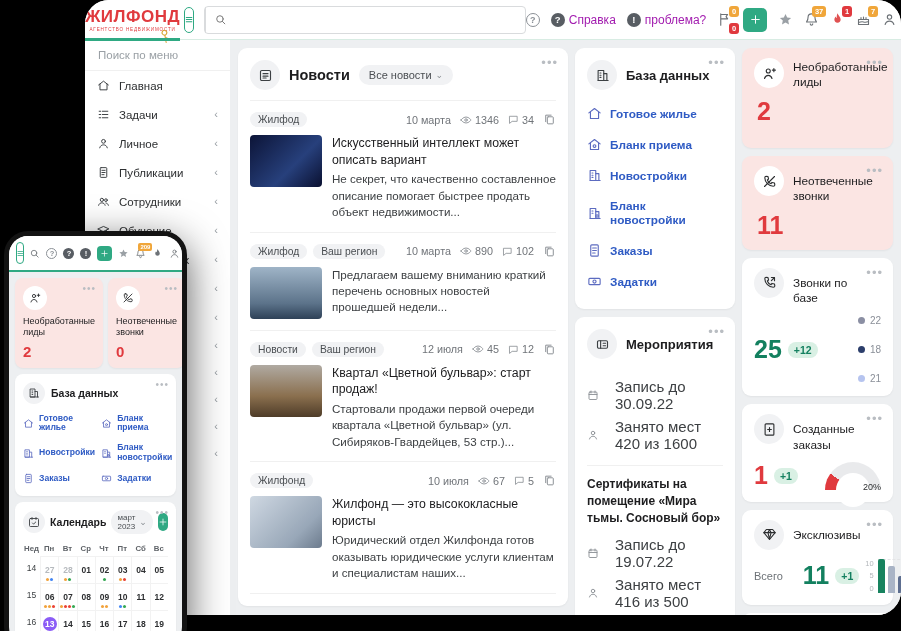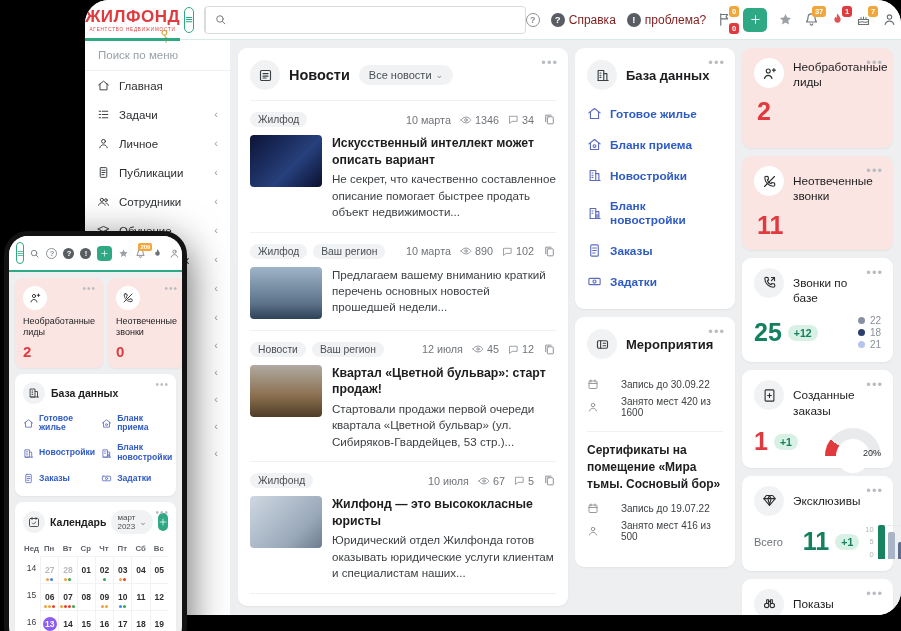--- a/index.html
+++ b/index.html
@@ -15,21 +15,21 @@
   .logo-t{color:#e03a3e;font-weight:bold;font-size:17px;letter-spacing:.5px;line-height:1}
   .logo-s{color:#e03a3e;font-size:4.6px;letter-spacing:.8px;margin-top:2px}
   .logo-key{position:absolute;right:8px;bottom:-4px;color:#d9a736;transform:rotate(35deg)}
   .burger{width:26px;height:26px;border:1px solid #2fa983;border-radius:5px;color:#2fa983;display:flex;align-items:center;justify-content:center;font-size:13px;background:#fff;margin:0 10px 0 4px;cursor:pointer}
   .searchbar{flex:0 0 322px;height:28px;border:1px solid #d9dbdd;border-radius:4px;display:flex;align-items:center;background:#fff}
   .searchbar input{flex:1;border:0;outline:0;font-size:11.5px;color:#444;padding:0 10px;font-family:inherit}
   .searchbar input::placeholder{color:#9aa0a5}
   .sbtn{width:30px;height:100%;border-left:1px solid #d9dbdd;display:flex;align-items:center;justify-content:center;color:#777;cursor:pointer}
   .hicons{margin-left:auto;display:flex;align-items:center;gap:11px;padding-right:16px}
   .hic{position:relative;color:#6d7277;display:flex;align-items:center;gap:4px;cursor:pointer}
-  .hic .lbl{font-size:12px;color:#7f1d1d}
+  .hic .lbl{font-size:12px;color:#a21caf}
   .cfill{width:14px;height:14px;border-radius:50%;background:#585d63;color:#fff;font-size:9.5px;font-weight:bold;display:flex;align-items:center;justify-content:center}
   .cline{width:14px;height:14px;border-radius:50%;border:1.3px solid #8b9096;color:#8b9096;font-size:9px;font-weight:bold;display:flex;align-items:center;justify-content:center}
   .plusbtn{width:24px;height:24px;border-radius:5px;background:#2fa983;color:#fff;display:flex;align-items:center;justify-content:center;cursor:pointer}
   .badge{position:absolute;top:-6px;right:-7px;background:#f0a63a;color:#fff;font-size:7.5px;font-weight:bold;padding:1px 3px;border-radius:3px;line-height:1.2}
   .badge.red{background:#e0393e}
   .badge.bl{top:auto;bottom:-7px}
   .flame{color:#e05252}
 
   
   .sidebar{position:absolute;left:0;top:40px;bottom:0;width:145px;background:#fff;z-index:4}
@@ -57,46 +57,46 @@
   .tag{background:#f1f2f4;border-radius:10px;padding:2px 8px;font-size:10.3px;color:#4a4e52}
   .art-meta .m-right{margin-left:auto;display:flex;align-items:center;gap:9px}
   .mstat{display:flex;align-items:center;gap:3px}
   .copyic{color:#8a8f94;cursor:pointer}
   .art-body{display:flex;gap:10px;margin-top:8px}
   .thumb{flex:0 0 72px;height:52px;border-radius:4px}
   .th1{background:linear-gradient(135deg,#0c1437,#27407c 60%,#0a1030)}
   .th2{background:linear-gradient(180deg,#9fb4c7,#5c738a 70%,#2e4157)}
   .th3{background:linear-gradient(180deg,#b0aaa2,#8a6f4e 60%,#4e3c28)}
   .th4{background:linear-gradient(135deg,#cfd8e2,#98a7b8 70%,#6c7b8d)}
-  .atitle{font-size:12.3px;font-weight:bold;color:#1d1d1f;margin-bottom:3px;line-height:1.35}
+  .atitle{font-size:12.3px;font-weight:normal;color:#1d1d1f;margin-bottom:3px;line-height:1.35}
   .aexc{font-size:11.6px;color:#3d4043;line-height:1.42}
   .addbtn{width:26px;height:26px;border-radius:6px;background:#2fa983;color:#fff;display:flex;align-items:center;justify-content:center;margin-left:auto;cursor:pointer}
 
   
   .dbl{display:flex;align-items:center;gap:8px;padding:8px 0;cursor:pointer}
   .dbl .dico{color:#5c6bc0;flex:0 0 15px}
   .dbl .dlbl{font-size:11.8px;color:#2f5bc4;font-weight:bold}
   .evt{padding:10px 0;border-bottom:1px solid #f0f0f0}
   .evt:last-child{border-bottom:0}
   .evt-t{font-size:12px;font-weight:bold;color:#1d1d1f;line-height:1.4;margin-bottom:7px}
-  .evt-r{display:flex;align-items:center;gap:22px;font-size:10px;color:#3d4043;padding:3px 0}
+  .evt-r{display:flex;align-items:center;gap:16px;font-size:15px;color:#3d4043;padding:3px 0}
   .evt-r .eic{color:#8a8f94}
 
   
   .w{padding:10px 12px 12px}
   .w.pink{background:#fbe5e3}
   .w .wic{width:30px;height:30px;border-radius:50%;background:#f1f2f4;color:#2d2f31;display:flex;align-items:center;justify-content:center;flex:0 0 30px}
   .w.pink .wic{background:#fff}
   .w .whead{display:flex;align-items:flex-start;gap:9px;padding-right:14px}
   .w .wtitle{font-size:11.8px;color:#1d1d1f;line-height:1.3;padding-top:2px}
   .wval{font-size:25px;font-weight:bold;line-height:1}
   .vred{color:#e03a3e}.vgreen{color:#13805f}
   .delta{background:#d9f0e4;color:#148060;font-size:10.5px;font-weight:bold;border-radius:9px;padding:2px 6px}
   .wrow{display:flex;align-items:center;gap:6px;margin-top:9px}
-  .leg{margin-left:auto;display:flex;flex-direction:column;gap:1px}
+  .leg{margin-left:auto;display:flex;flex-direction:column;gap:18px}
   .leg-r{display:flex;align-items:center;gap:5px;font-size:10px;color:#8a8f98;justify-content:flex-end}
   .leg-r i{width:7px;height:7px;border-radius:50%;display:block}
   .gauge{position:relative;width:56px;height:28px;margin-left:auto}
   .gauge::before{content:"";position:absolute;left:0;top:0;width:56px;height:56px;border-radius:50%;background:conic-gradient(from -90deg at 50% 50%,var(--gc) calc(var(--gp)*1.8deg),#e9eaec 0 180deg,transparent 0)}
   .gauge::after{content:"";position:absolute;left:11px;top:11px;width:34px;height:34px;border-radius:50%;background:#fff}
   .glabel{position:absolute;right:0;bottom:-2px;font-size:9px;color:#2d2f31;z-index:1}
   .minichart{margin-left:auto;display:flex;gap:4px;align-items:flex-end}
   .axis{display:flex;flex-direction:column;justify-content:space-between;height:34px;font-size:7.5px;color:#b3b7bb;text-align:right}
   .bars{display:flex;align-items:flex-end;gap:3px;height:34px;border-top:1px dashed #e3e4e6}
   .bars i{width:7px;border-radius:2px 2px 0 0;display:block}

